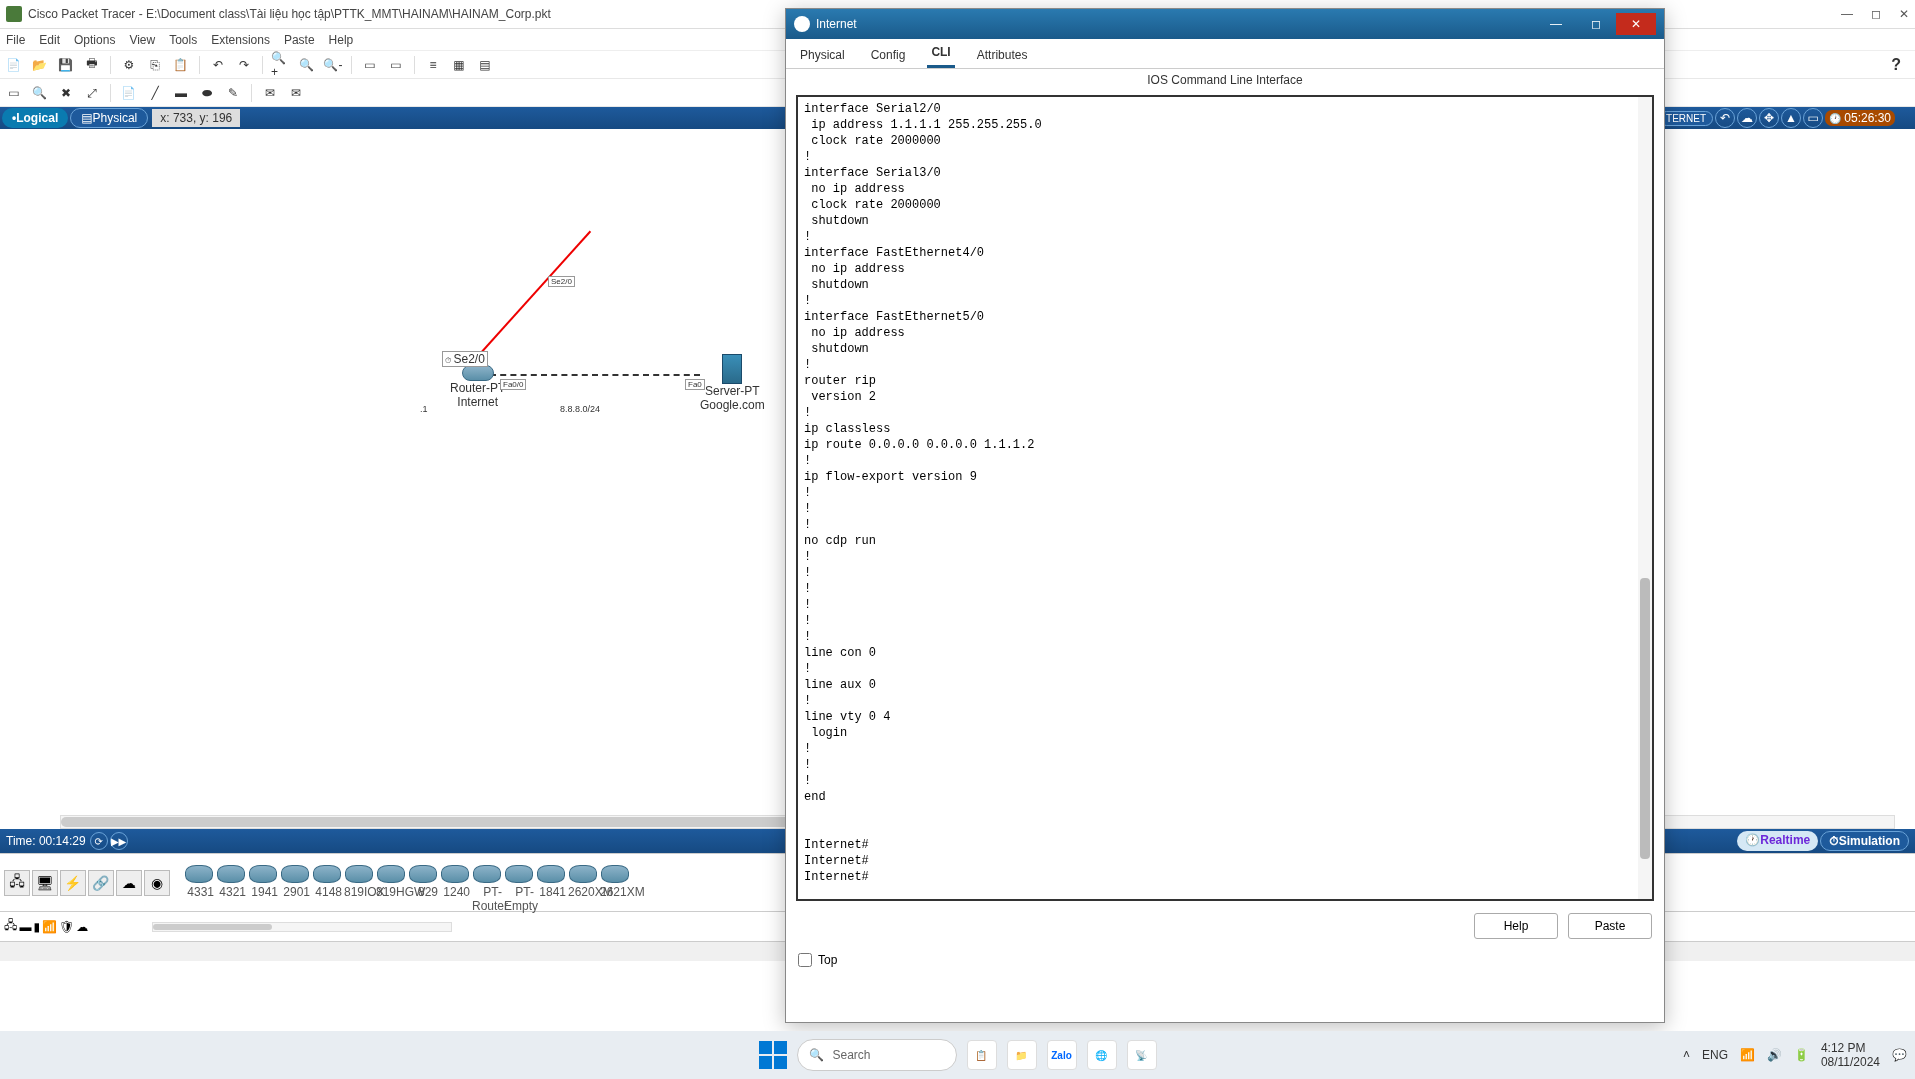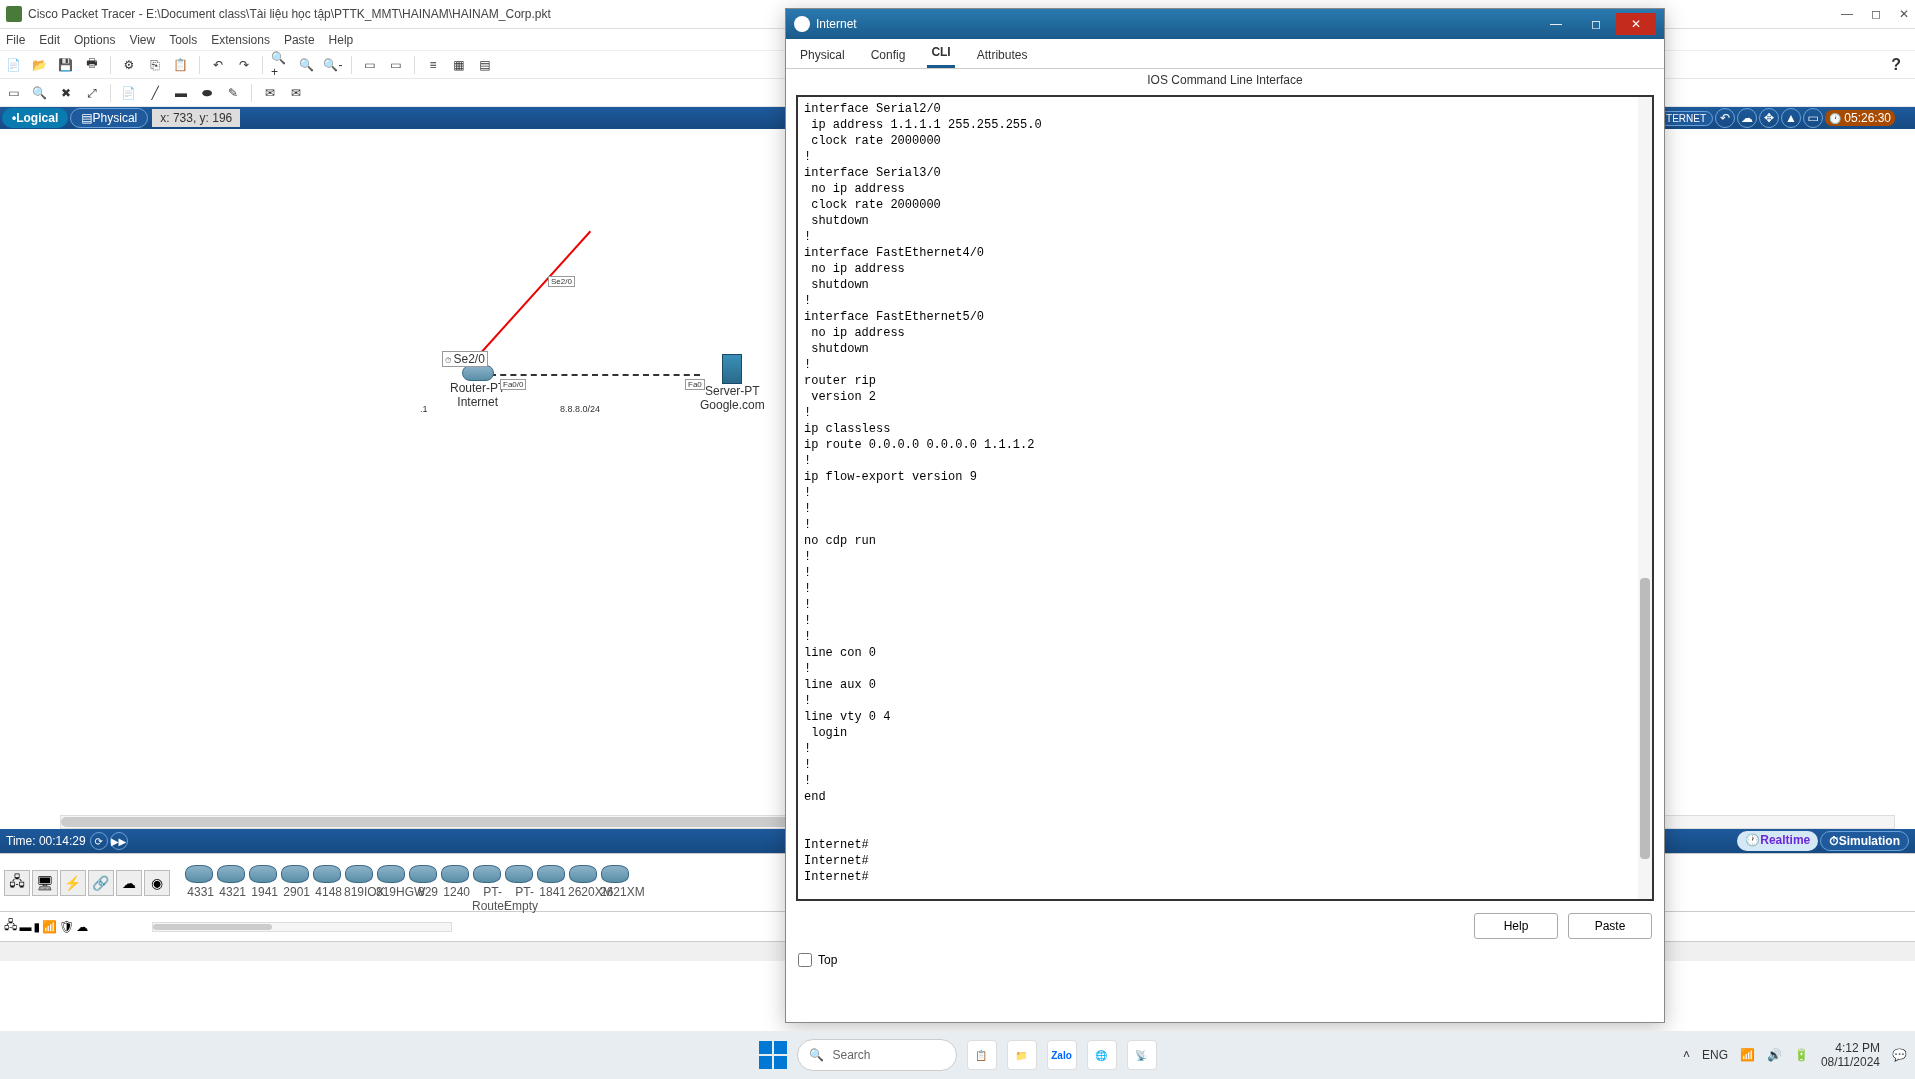--- a/index.html
+++ b/index.html
@@ -82,21 +82,21 @@
 .dialog .footer input[type=checkbox] { width: 14px; height: 14px; }
 
 
 .taskbar { position: absolute; left: 0; right: 0; bottom: 0; height: 48px; background: #e8edf2; display: flex; align-items: center; padding: 0 8px; }
 .taskbar .center { position: absolute; left: 50%; transform: translateX(-50%); display: flex; align-items: center; gap: 10px; }
 .taskbar .start { width: 28px; height: 28px; display: grid; grid-template: 1fr 1fr / 1fr 1fr; gap: 2px; }
 .taskbar .start div { background: #0078d4; }
 .taskbar .search { display: flex; align-items: center; background: #fff; border-radius: 16px; height: 32px; padding: 0 12px; width: 160px; color: #666; gap: 8px; border: 1px solid #ccc; }
 .taskbar .app { width: 30px; height: 30px; border-radius: 4px; display:flex; align-items:center; justify-content:center; background: #fff; border: 1px solid #ddd; font-size: 10px; }
 .taskbar .tray { margin-left: auto; display: flex; align-items: center; gap: 12px; color: #333; font-size: 11px; }
-.taskbar .tray .clock { text-align: right; line-height: 14px; }
+.taskbar .tray .clock { line-height: 14px; }
 </style>
 </head>
 <body>
 
 <div class="app-window">
 
   <div class="titlebar">
     <div class="app-icon"></div>
     <div class="title">Cisco Packet Tracer - E:\Document class\Tài liệu học tập\PTTK_MMT\HAINAM\HAINAM_Corp.pkt</div>
     <div class="win-btns">

